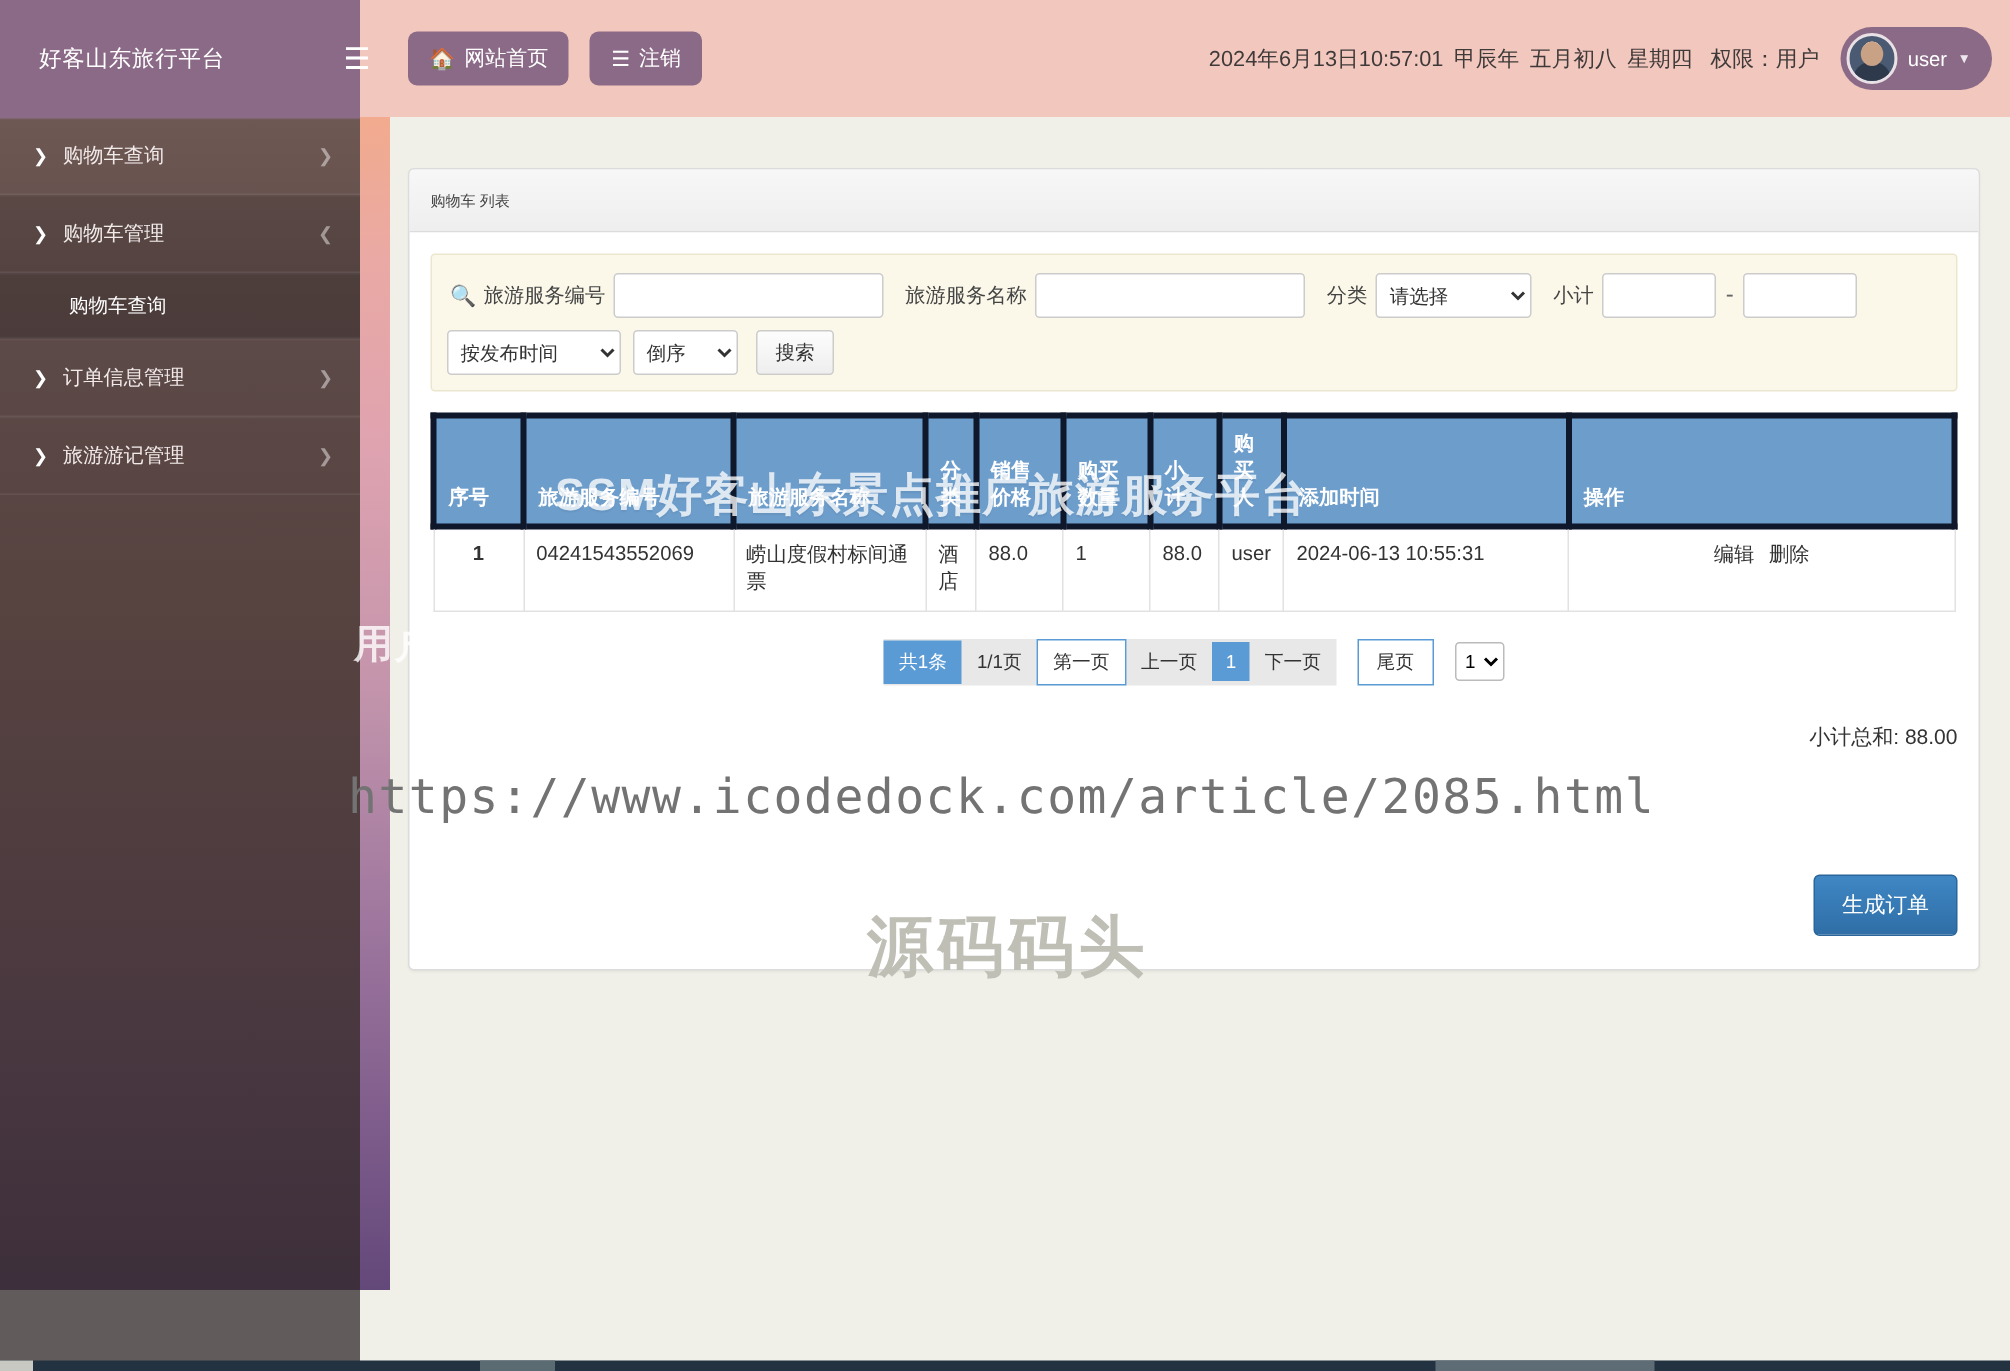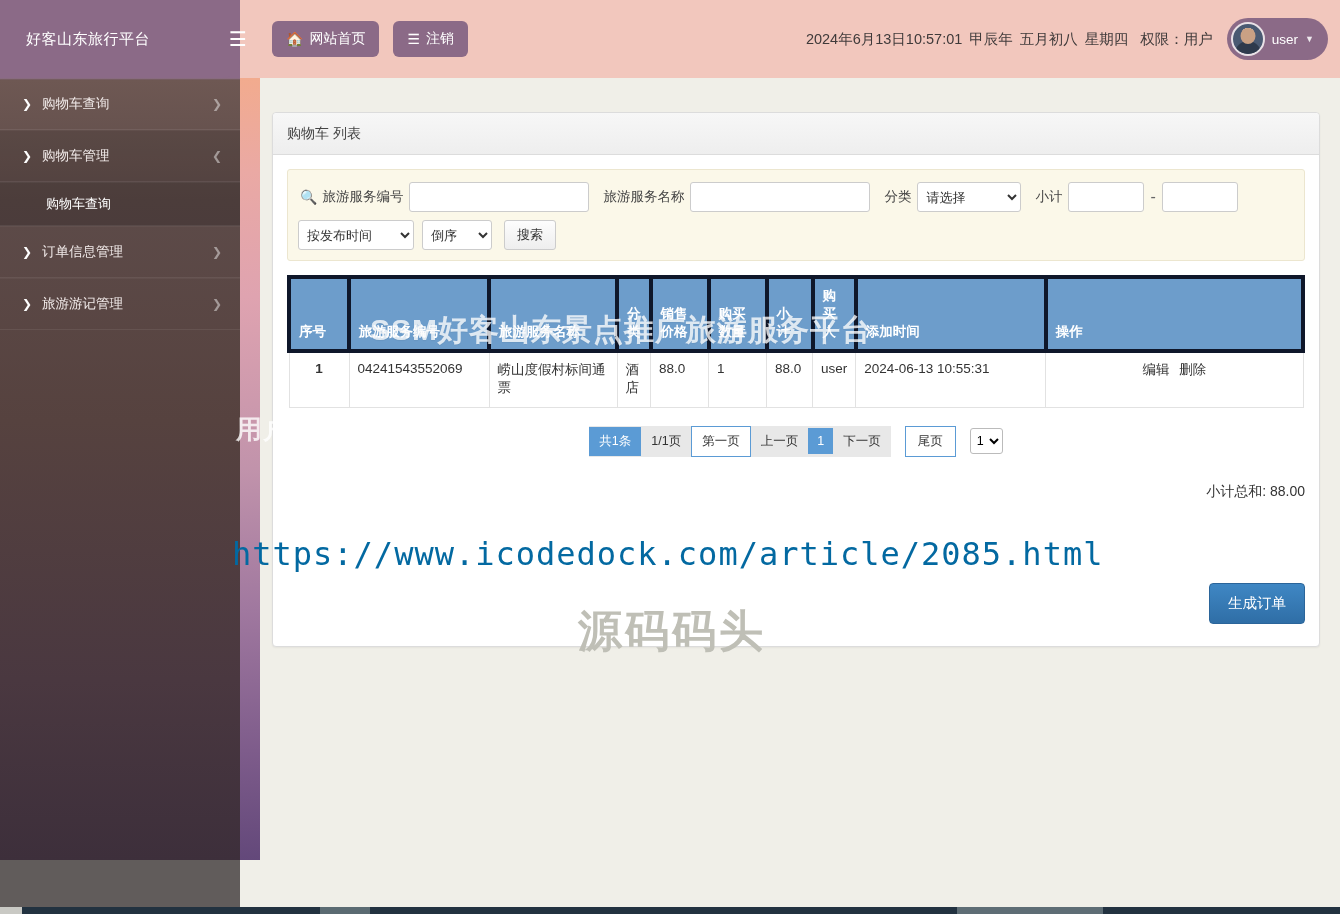--- a/index.html
+++ b/index.html
@@ -148,21 +148,21 @@
     border: 1px solid #dcdcdc;
     border-radius: 4px;
     box-shadow: 0 1px 2px rgba(0,0,0,.05);
   }
   .panel-head {
     height: 42px;
     background: linear-gradient(to bottom, #f7f7f7, #eeeeee);
     border-bottom: 1px solid #dcdcdc;
     display: flex; align-items: center;
     padding: 0 14px;
-    font-size: 14px; color: #444;
+    font-size: 10px; color: #444;
     border-radius: 4px 4px 0 0;
   }
   .panel-body { padding: 14px; }
 
   
   .filters {
     background: #fbf8e9;
     border: 1px solid #ece6cf;
     border-radius: 3px;
     padding: 12px 10px 10px 10px;
@@ -268,24 +268,23 @@
     text-shadow: 0 1px 1px rgba(0,0,0,.05);
     letter-spacing: 1px;
   }
   #wm-sub {
     left: 236px; top: 412px;
     font-size: 26px; font-weight: bold; color: rgba(255,255,255,.80);
     letter-spacing: 1px;
   }
   #wm-url {
     left: 232px; top: 512px;
-    font-size: 32px; color: #0369a1;
+    font-size: 32px; color: #737373;
     font-family: "DejaVu Sans Mono", "Liberation Mono", monospace;
     letter-spacing: 1px;
-    margin-top: 23px;
   }
   #wm-site {
     left: 578px; top: 602px;
     font-size: 44px; font-weight: bold; color: #bfbfb6;
     letter-spacing: 3px;
   }
 
   
   #taskbar {
     position: absolute; left: 0; bottom: 0; width: 1340px; height: 7px;

